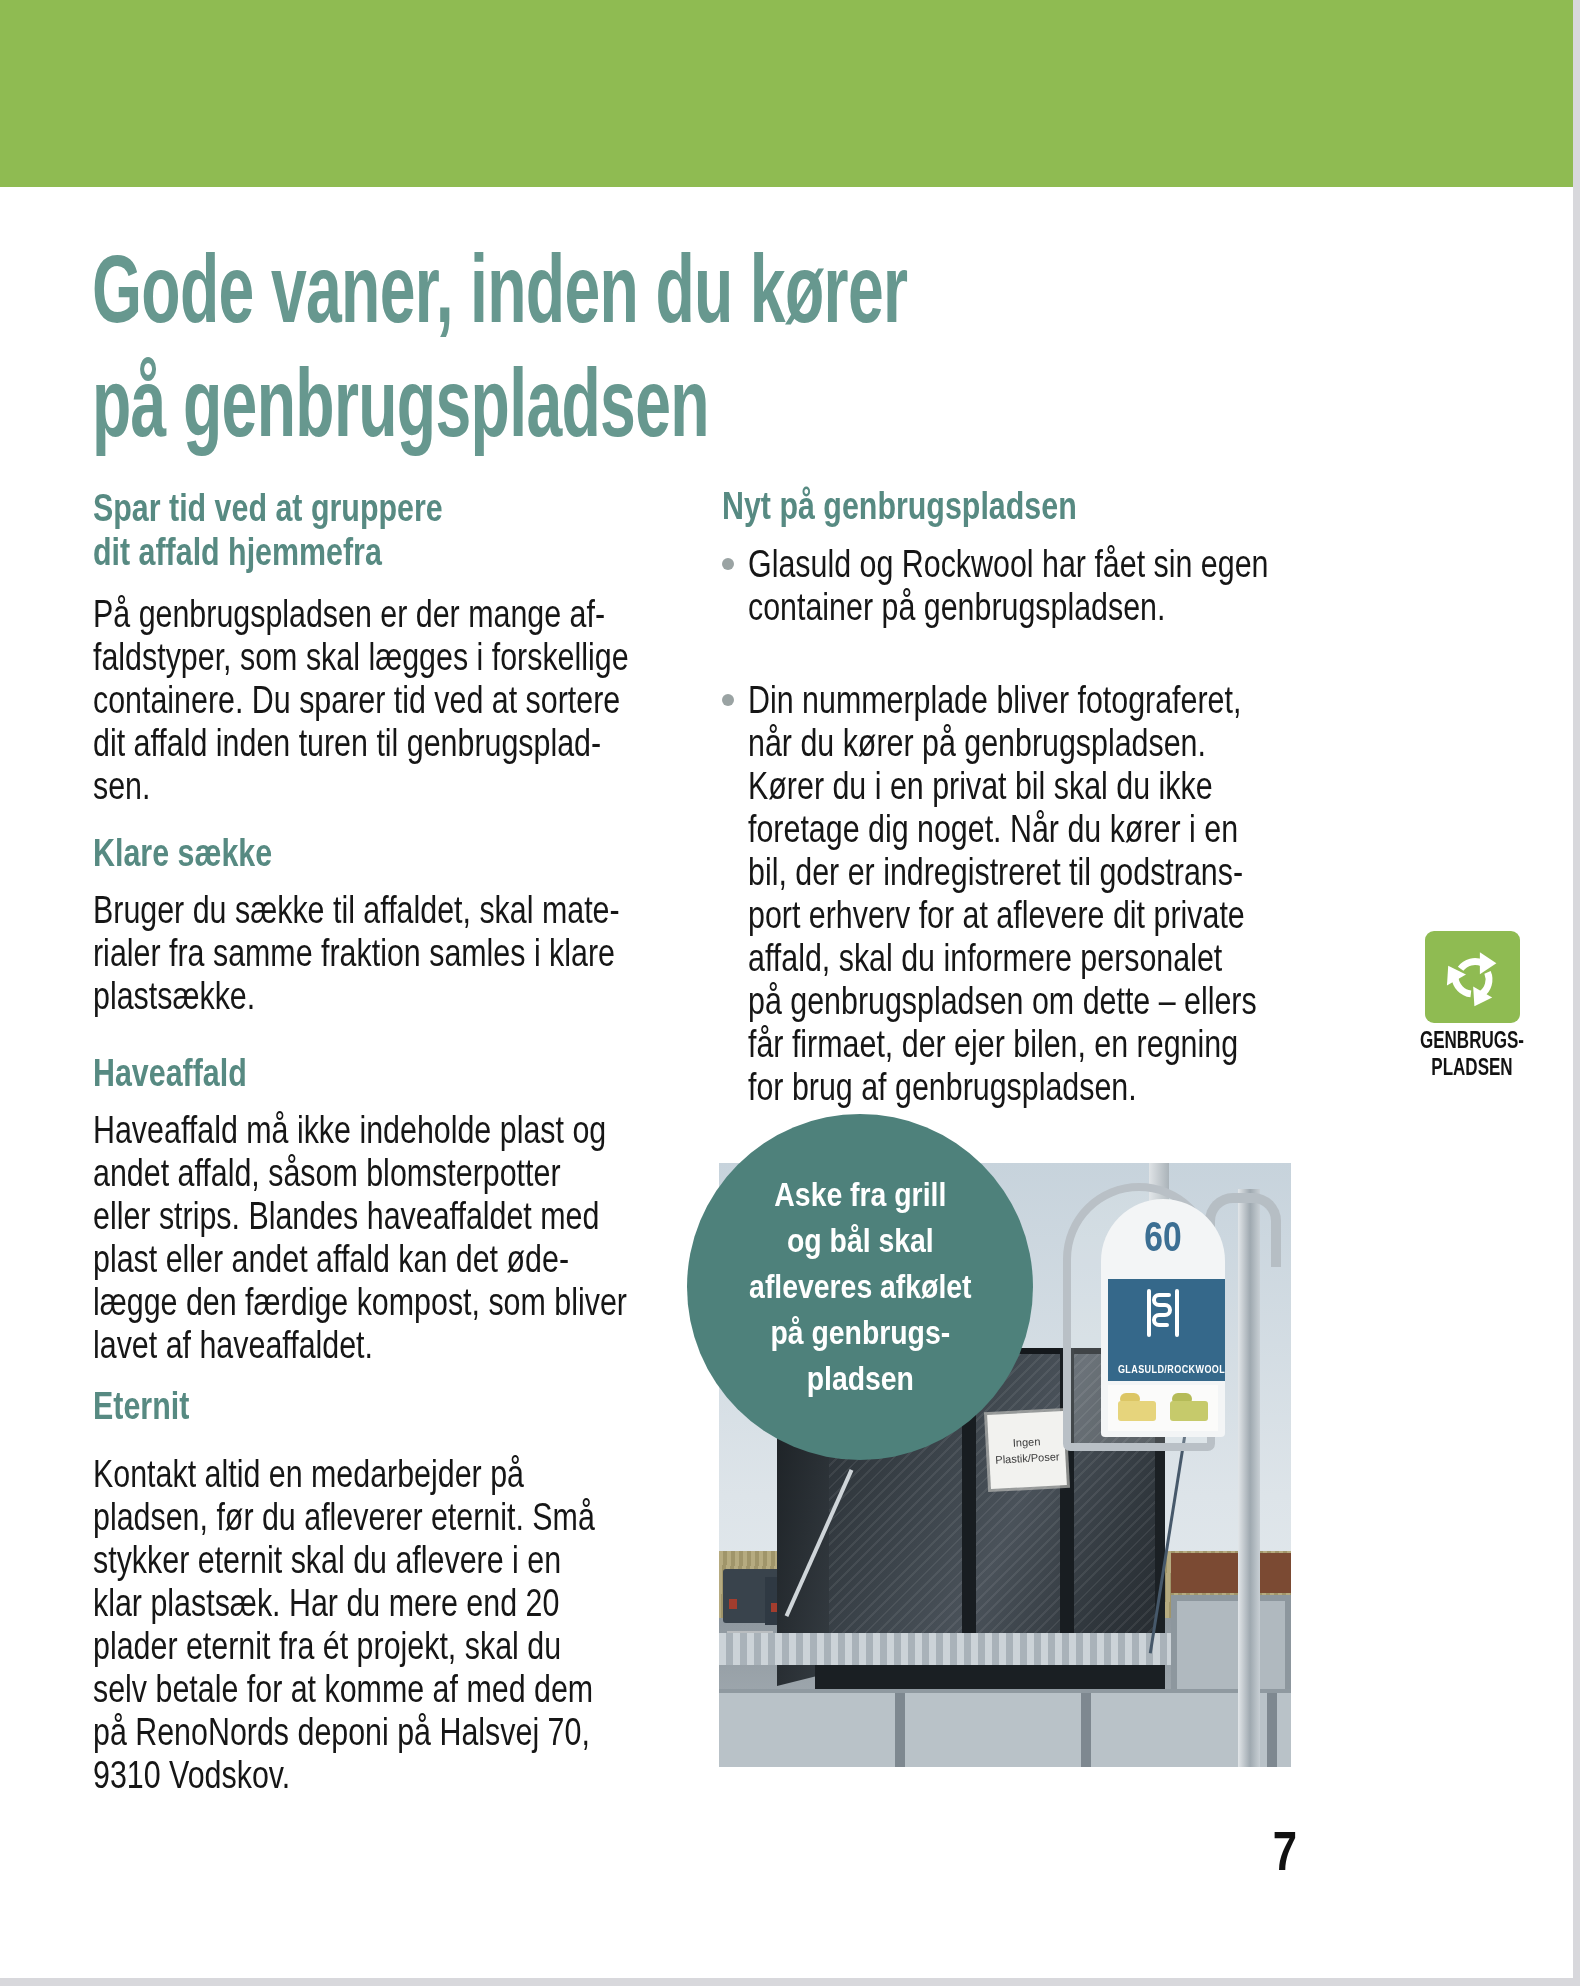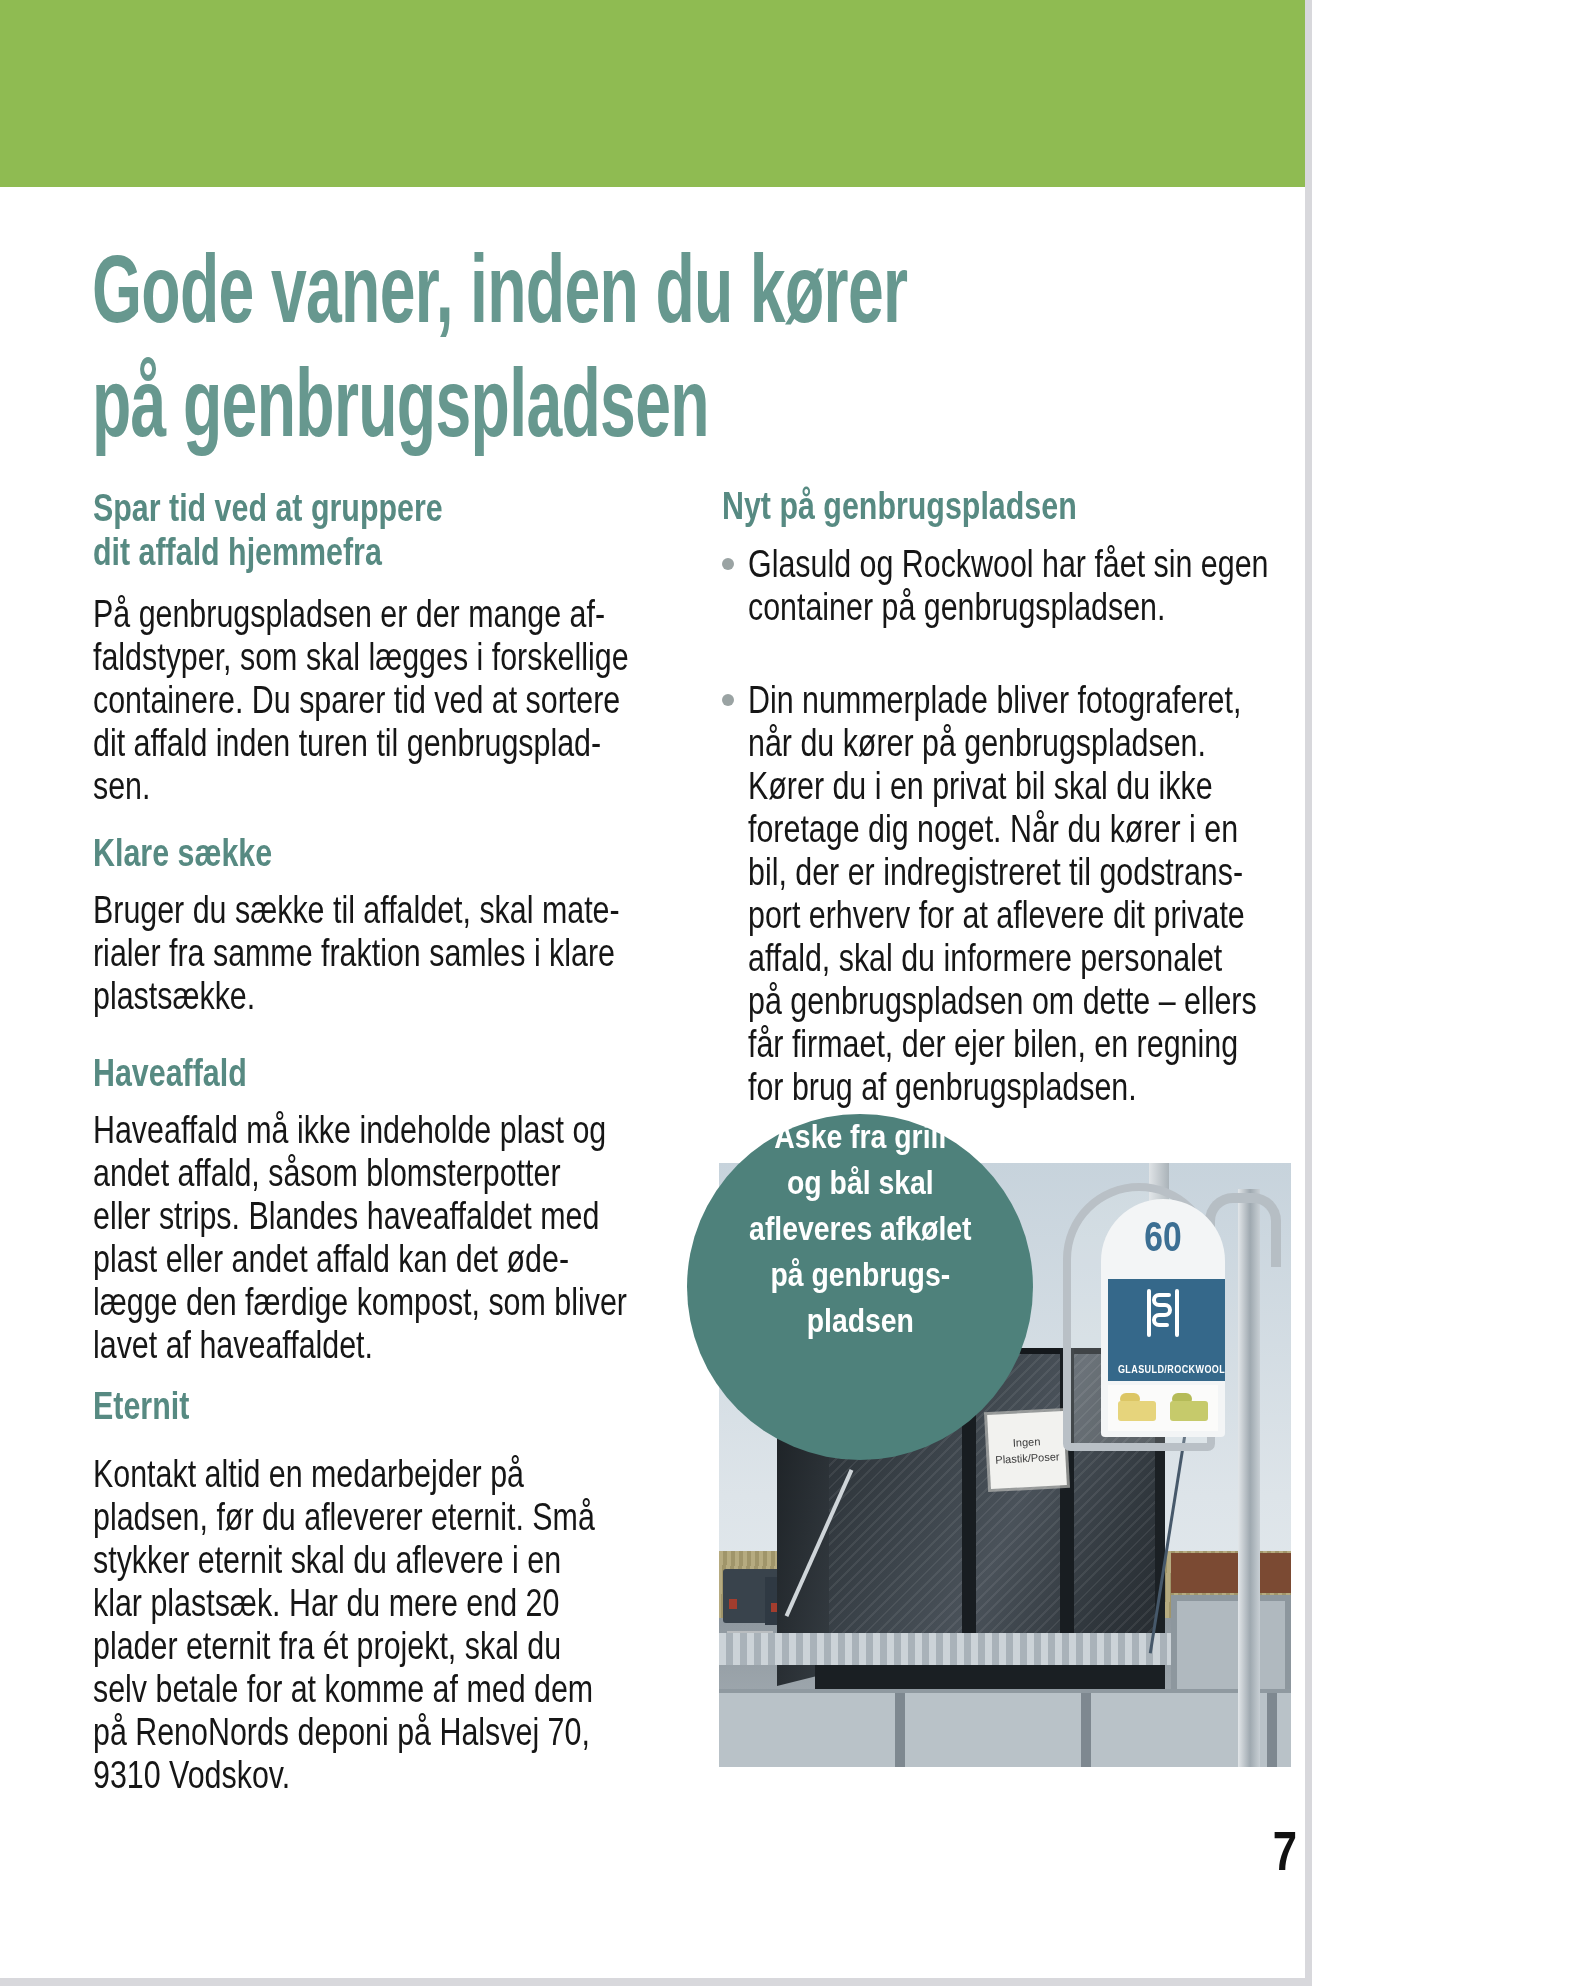--- a/index.html
+++ b/index.html
@@ -1,16 +1,16 @@
 <!DOCTYPE html>
 <html style="--header-green: #8FBB52; --title-teal: #67988F; --heading-teal: #578A82; --circle-teal: #4E817B; --sign-blue: #35688A; --edge-gray: #D8D8DC; --body-black: #161616; --bullet-gray: #9AA3A3;"><head>
 <meta charset="utf-8">
 <style>
   html,body { margin:0; padding:0; background:#fff; }
-  .page { position:relative; width:1312px; height:1986px; overflow:hidden;
+  .page { position:relative; width:1580px; height:1986px; overflow:hidden;
           font-family:"Liberation Sans", sans-serif; background:#ffffff;text-decoration:underline; }
 
   
   .header-bar { position:absolute; left:0; top:0; width:1573px; height:187px; background:var(--header-green); }
   .edge-right { position:absolute; right:0; top:0; width:7px; height:1986px; background:var(--edge-gray); }
   .edge-bottom { position:absolute; left:0; bottom:0; width:1580px; height:8px; background:var(--edge-gray); }
 
   .title { position:absolute; left:92px; top:232px; font-size:96px; line-height:114px;
            font-weight:700; color:var(--title-teal); white-space:pre-line;
            transform:scale(0.67,1); transform-origin:0 0; letter-spacing:-1px; }
@@ -32,21 +32,21 @@
   .badge-icon { position:absolute; left:1425px; top:931px; width:95px; height:92px;
                 background:var(--header-green); border-radius:9px;
                 display:flex; align-items:center; justify-content:center; }
   .badge-label { position:absolute; left:1377px; top:1027px; width:190px; text-align:center;
                  font-size:23px; line-height:27px; font-weight:600; color:#121212;
                  white-space:pre-line; transform:scale(0.74,1); transform-origin:50% 0; }
 
   
   .speech-circle { position:absolute; left:687px; top:1114px; width:346px; height:346px;
                    border-radius:50%; background:var(--circle-teal); z-index:3;
-                   display:flex; align-items:flex-start; justify-content:center; }
+                   display:flex; align-items:center; justify-content:center; }
   .speech-circle .text { font-size:33px; font-weight:700; color:#ffffff; line-height:46px;
                          text-align:center; white-space:pre-line; transform:scale(0.86,1); }
 
   
   .photo { position:absolute; left:719px; top:1163px; width:572px; height:604px; overflow:hidden;
            z-index:1; background:linear-gradient(#c7d3dc, #dde4e9 55%, #e8edf0); }
   .photo * { position:absolute; }
   .ph-cloud   { left:20px; top:40px; width:220px; height:60px; border-radius:50%;
                 background:rgba(255,255,255,0.55); filter:blur(12px); }
   .ph-grass   { left:0; top:388px; width:572px; height:72px;

